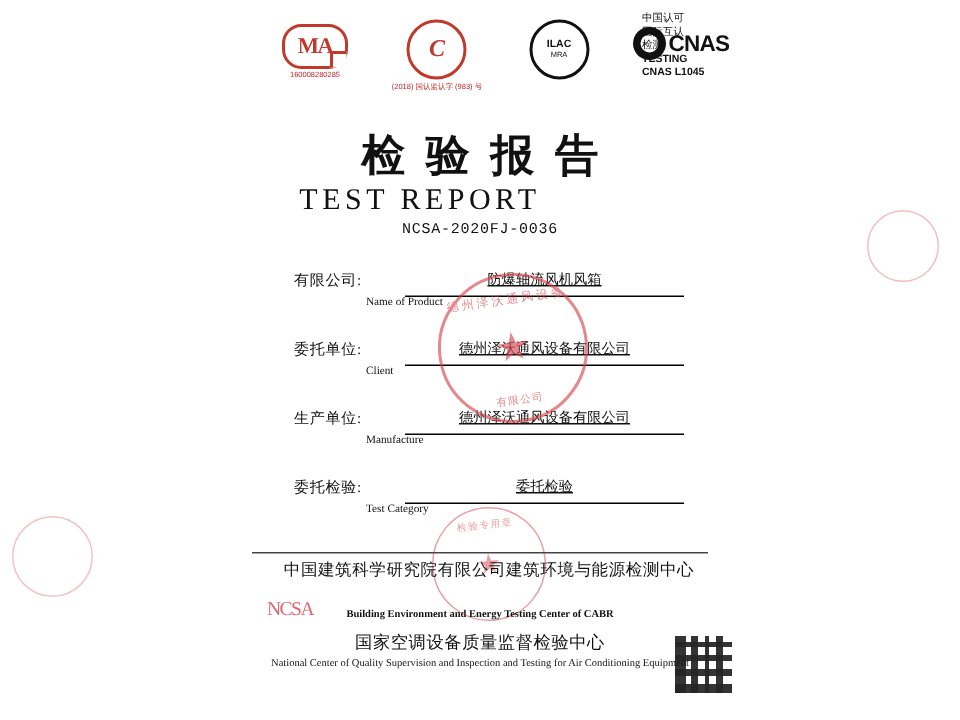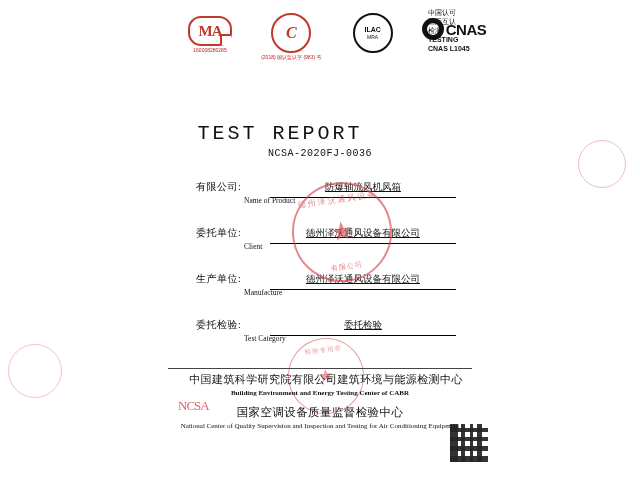--- a/index.html
+++ b/index.html
@@ -189,21 +189,21 @@
     letter-spacing: 14px;
     text-indent: 14px;
     color: #111;
   }
   .title-en {
     position: absolute;
     top: 122px;
     left: 0;
     width: 560px;
     text-align: center;
-    font-family: Liberation Mono, monospace;
+    font-family: Liberation Serif, serif;
     font-size: 20px;
     letter-spacing: 3px;
     color: #111;
   }
   .report-no {
     position: absolute;
     top: 148px;
     left: 0;
     width: 640px;
     text-align: center;
@@ -280,21 +280,21 @@
     font-size: 11px;
     color: #111;
     letter-spacing: 0.4px;
     padding-left: 12px;
   }
   .footer .en1 {
     font-family: "Liberation Serif", serif;
     font-size: 7px;
     font-weight: bold;
     color: #111;
-    margin-top: 2px;
+    margin-top: 18px;
   }
   .footer .cn2 {
     font-family: "Liberation Serif", serif;
     font-size: 11.5px;
     color: #111;
     margin-top: 8px;
     letter-spacing: 0.4px;
   }
   .footer .en2 {
     font-family: "Liberation Serif", serif;
@@ -464,20 +464,21 @@
   </div>
 
   <div class="cnas-right">
     <div>中国认可</div>
     <div>国际互认</div>
     <div>检测</div>
     <div class="l2">TESTING</div>
     <div class="l2">CNAS L1045</div>
   </div>
 
+  <div class="title-cn">检验报告</div>
   <div class="title-en">TEST REPORT</div>
   <div class="report-no">NCSA-2020FJ-0036</div>
 
   <div class="fields">
 
     <div class="field-row">
       <div class="field-label">
         <div class="cn">有限公司:</div>
         <div class="en">Name of Product</div>
       </div>

